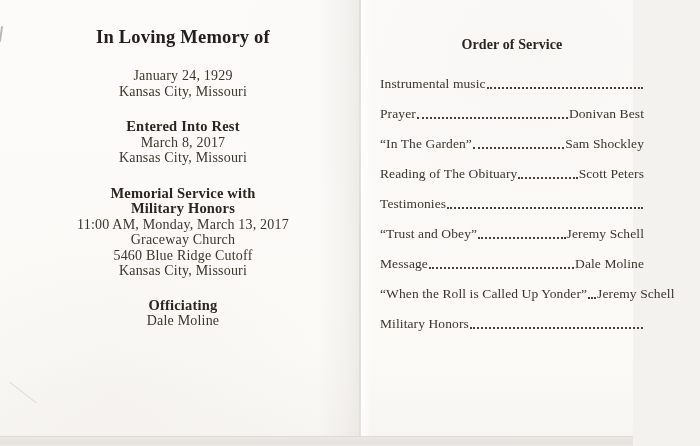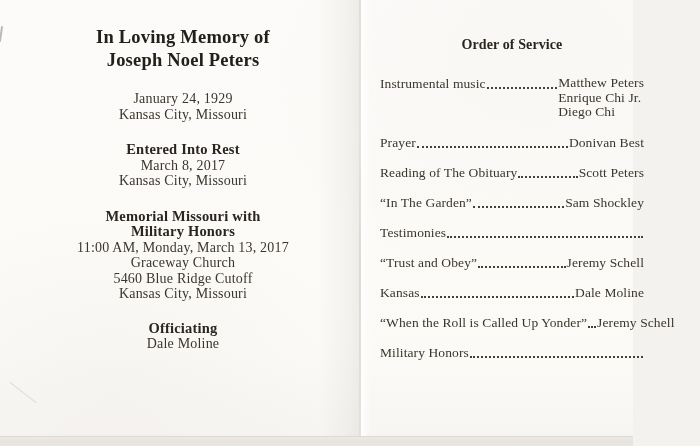--- a/index.html
+++ b/index.html
@@ -136,36 +136,35 @@
   .oos-names div { line-height: 14.5px; }
 </style>
 </head>
 <body>
 
 <div class="scan">
 
   <div class="page-left">
     <div class="memorial-title">
       <div>In Loving Memory of</div>
-      <div>Joseph Noel Peters</div>
     </div>
 
     <div class="lsection first">
       <div class="lline">January 24, 1929</div>
       <div class="lline">Kansas City, Missouri</div>
     </div>
 
     <div class="lsection">
       <div class="lheading">Entered Into Rest</div>
       <div class="lline">March 8, 2017</div>
       <div class="lline">Kansas City, Missouri</div>
     </div>
 
     <div class="lsection">
-      <div class="lheading">Memorial Missouri with</div>
+      <div class="lheading">Memorial Service with</div>
       <div class="lheading">Military Honors</div>
       <div class="lline">11:00 AM, Monday, March 13, 2017</div>
       <div class="lline">Graceway Church</div>
       <div class="lline">5460 Blue Ridge Cutoff</div>
       <div class="lline">Kansas City, Missouri</div>
     </div>
 
     <div class="lsection last">
       <div class="lheading">Officiating</div>
       <div class="lline">Dale Moline</div>
@@ -175,59 +174,54 @@
   <div class="fold-shade"></div>
   <div class="fold-line"></div>
   <div class="fold-highlight"></div>
 
   <div class="page-right">
     <div class="oos-heading">Order of Service</div>
 
     <div class="oos-row">
       <span class="oos-label">Instrumental music</span>
       <span class="oos-leader"></span>
-      <div class="oos-names">
-        <div>Matthew Peters</div>
-        <div>Enrique Chi Jr.</div>
-        <div>Diego Chi</div>
-      </div>
     </div>
 
     <div class="oos-row">
       <span class="oos-label">Prayer</span>
       <span class="oos-leader"></span>
       <span class="oos-name">Donivan Best</span>
     </div>
 
     <div class="oos-row">
+      <span class="oos-label">“In The Garden”</span>
+      <span class="oos-leader"></span>
+      <span class="oos-name">Sam Shockley</span>
+    </div>
+
+    <div class="oos-row">
       <span class="oos-label">Reading of The Obituary</span>
       <span class="oos-leader"></span>
       <span class="oos-name">Scott Peters</span>
     </div>
 
     <div class="oos-row">
-      <span class="oos-label">“In The Garden”</span>
-      <span class="oos-leader"></span>
-      <span class="oos-name">Sam Shockley</span>
-    </div>
-
-    <div class="oos-row">
       <span class="oos-label">Testimonies</span>
       <span class="oos-leader"></span>
       <span class="oos-name"></span>
     </div>
 
     <div class="oos-row">
       <span class="oos-label">“Trust and Obey”</span>
       <span class="oos-leader"></span>
       <span class="oos-name">Jeremy Schell</span>
     </div>
 
     <div class="oos-row">
-      <span class="oos-label">Kansas</span>
+      <span class="oos-label">Message</span>
       <span class="oos-leader"></span>
       <span class="oos-name">Dale Moline</span>
     </div>
 
     <div class="oos-row">
       <span class="oos-label">“When the Roll is Called Up Yonder”</span>
       <span class="oos-leader"></span>
       <span class="oos-name">Jeremy Schell</span>
     </div>
 

